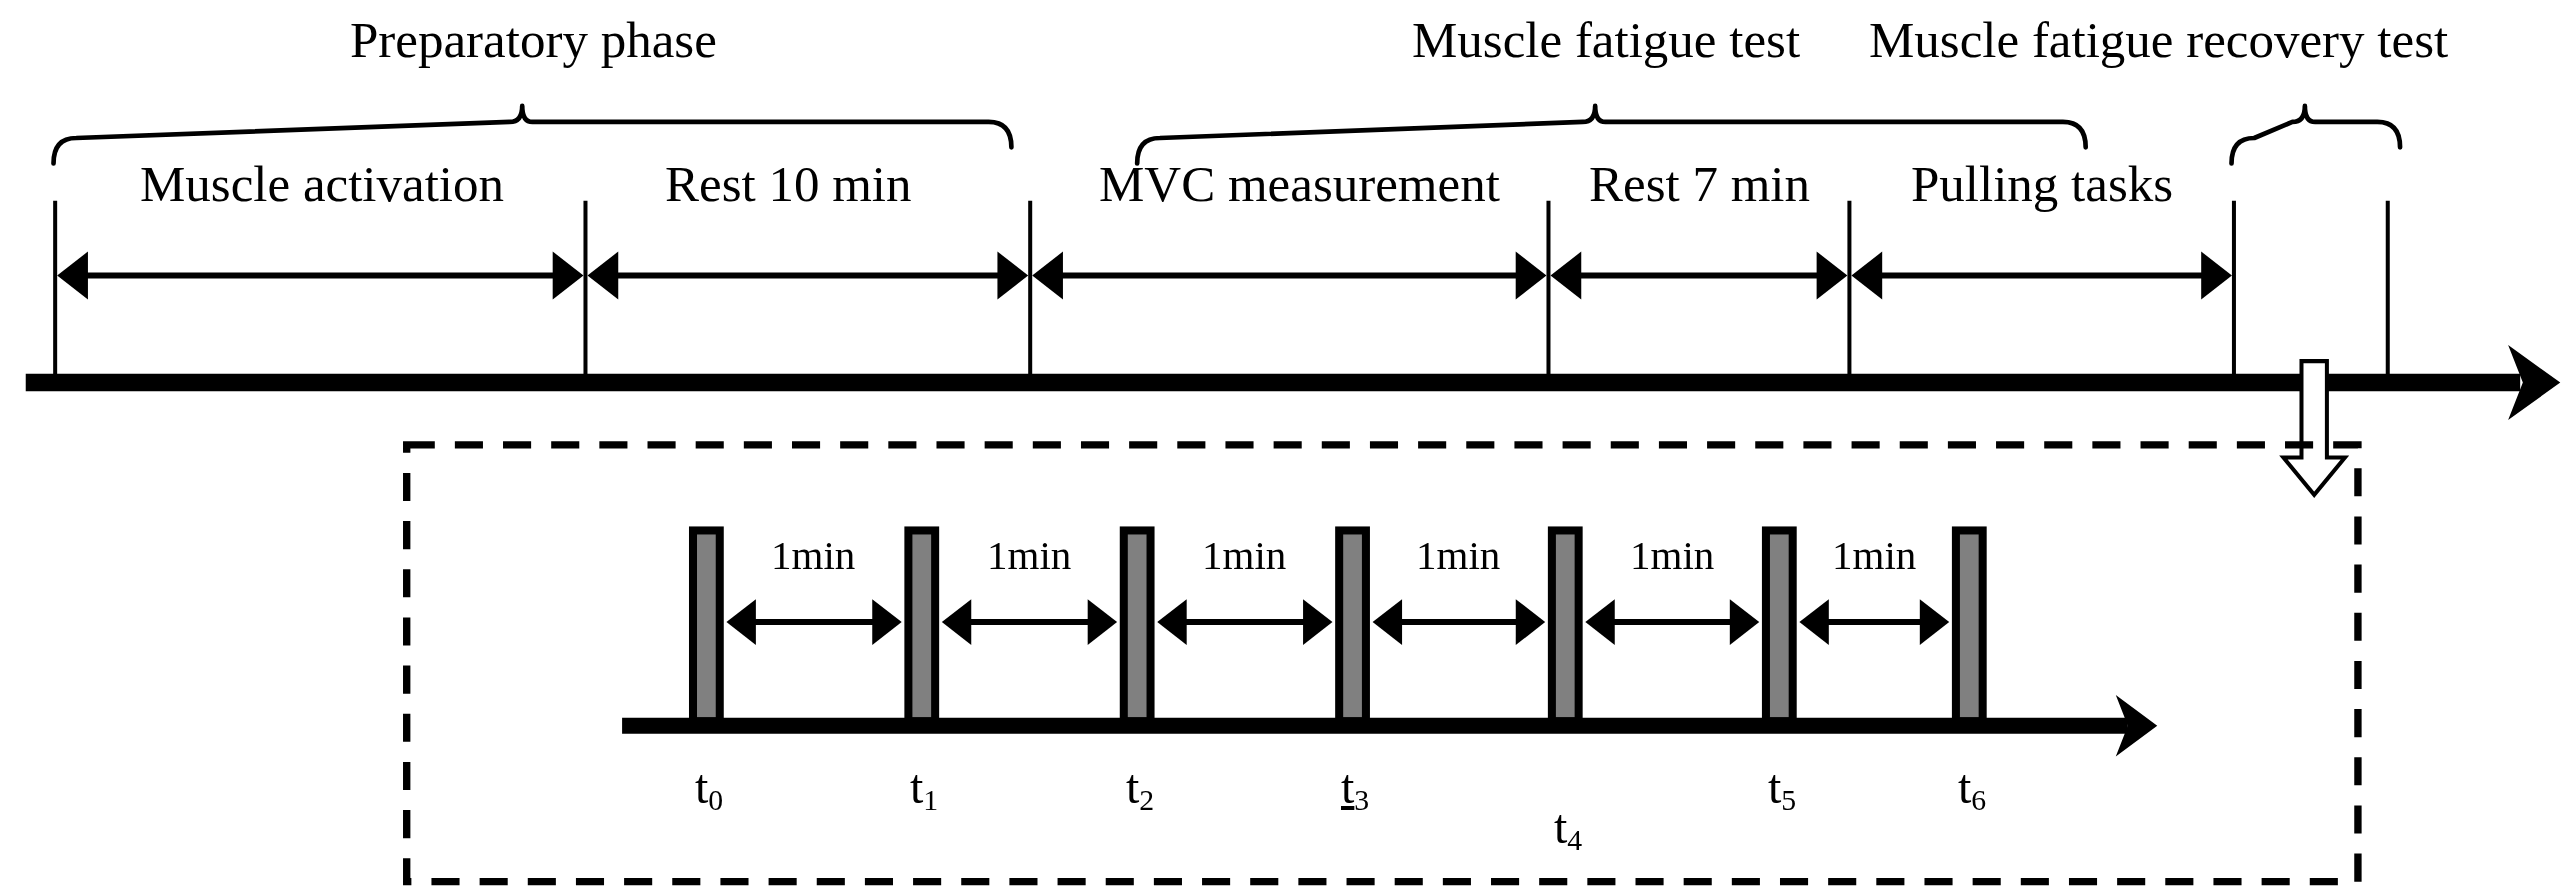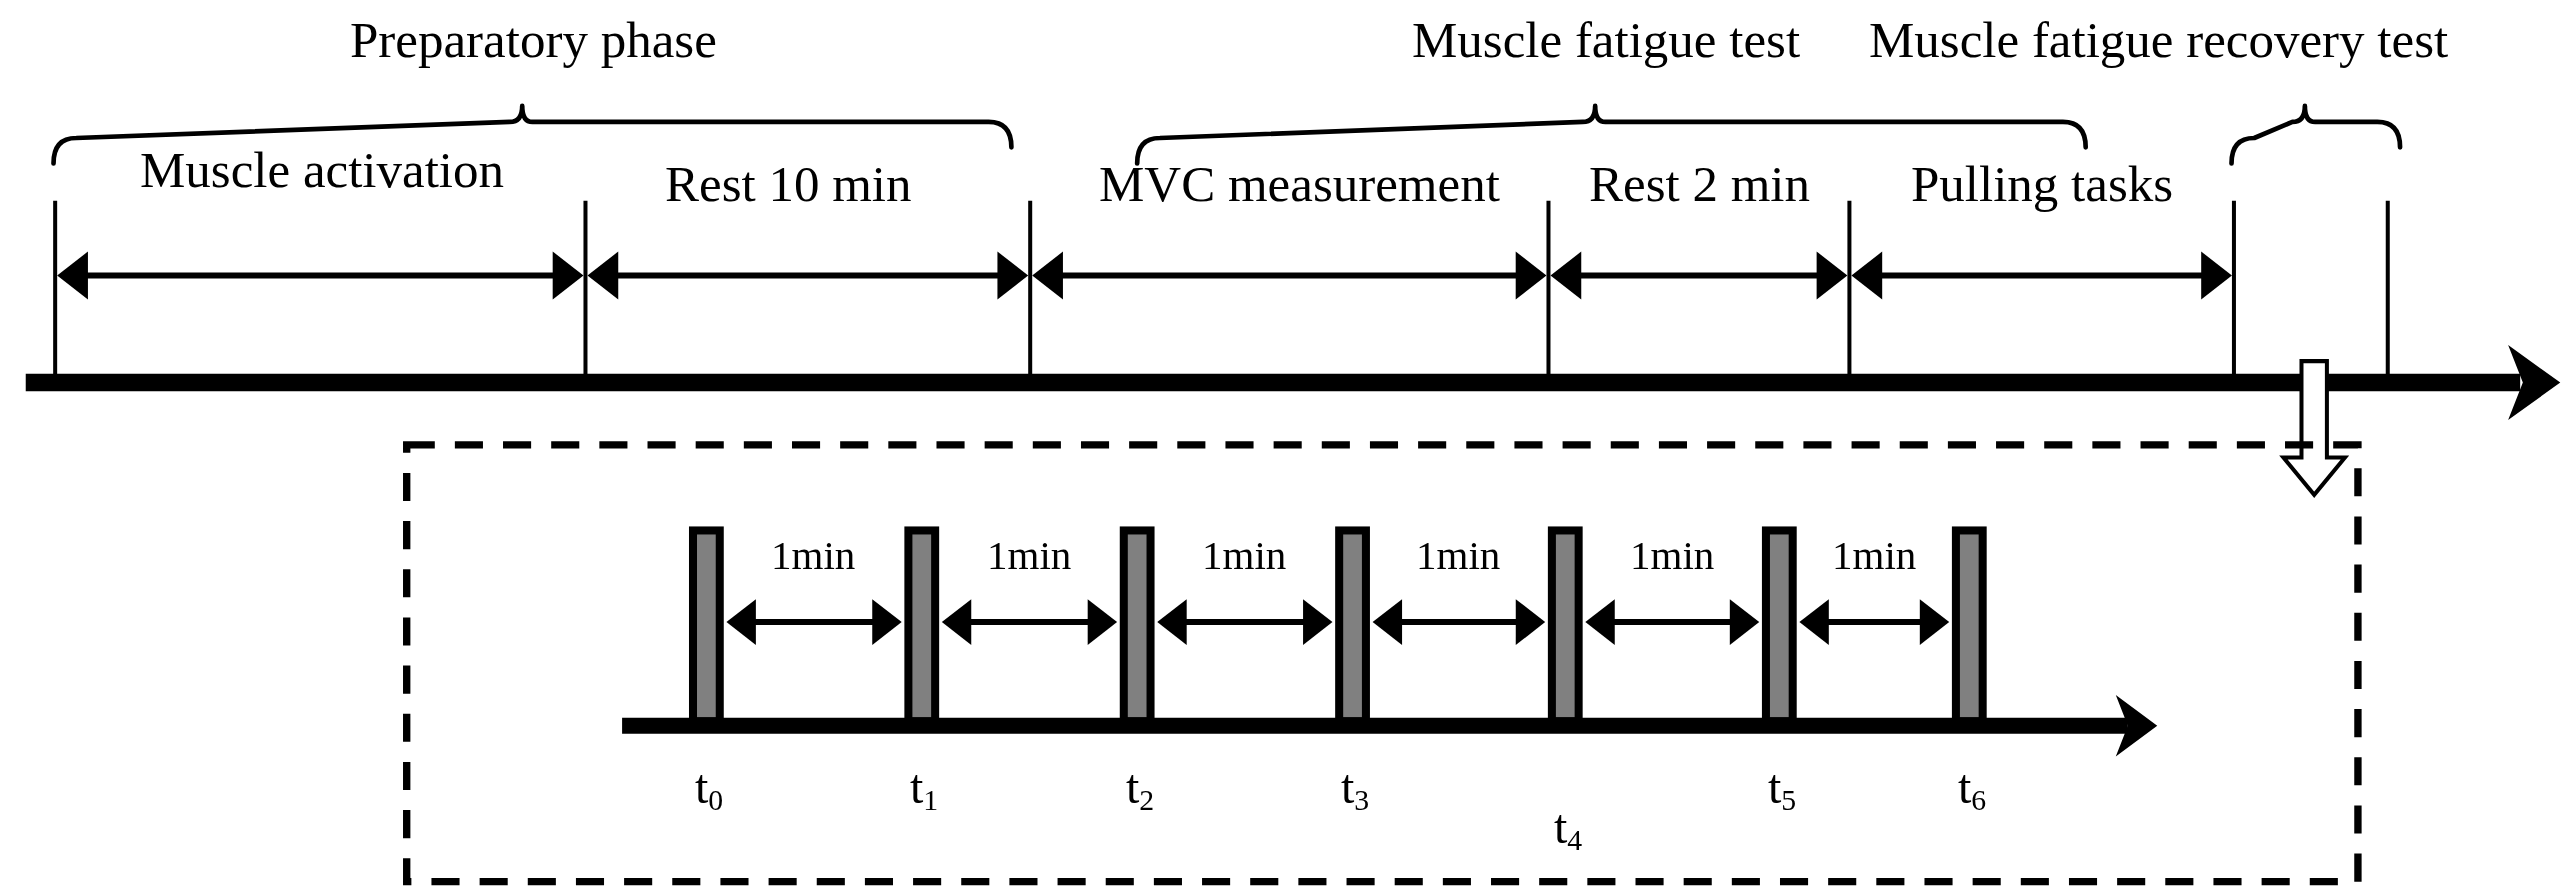--- a/index.html
+++ b/index.html
@@ -33,24 +33,24 @@
   <div class="lbl section-title" id="sec-title-0" style="left: 350px; top: 14.7px;">Preparatory phase</div>
   <div class="lbl section-title" id="sec-title-2" style="left: 1869px; top: 14.7px;">Muscle fatigue recovery test</div>
   <div class="lbl section-title" id="sec-title-1" style="left: 1412px; top: 14.7px;">Muscle fatigue test</div>
 
   <svg class="abs" id="braces-layer" style="left:0;top:0;" width="2576" height="181" viewBox="0 0 3851 270">
       <path d="M 80 244 q 0 -38 34 -38 L 762 182 q 18.700000000000003 0 18.700000000000003 -24 q 0 24 15.3 24 L 1478 182 q 34 0 34 38" fill="none" stroke="#000000" stroke-width="7" stroke-linecap="round" stroke-linejoin="round"></path>
       <path d="M 1700 244 q 0 -38 34 -38 L 2366 182 q 18.700000000000003 0 18.700000000000003 -24 q 0 24 15.3 24 L 3084 182 q 34 0 34 38" fill="none" stroke="#000000" stroke-width="7" stroke-linecap="round" stroke-linejoin="round"></path>
       <path d="M 3336 244 q 0 -38 34 -38 L 3427 182 q 18.700000000000003 0 18.700000000000003 -24 q 0 24 15.3 24 L 3554 182 q 34 0 34 38" fill="none" stroke="#000000" stroke-width="7" stroke-linecap="round" stroke-linejoin="round"></path>
     </svg>
 
-  <div class="lbl phase-label" id="phase-lbl-0" style="left: 140px; top: 145px;">Muscle activation</div>
+  <div class="lbl phase-label" id="phase-lbl-0" style="left: 140px; top: 159px;">Muscle activation</div>
   <div class="lbl phase-label" id="phase-lbl-1" style="left: 665px; top: 159px;">Rest 10 min</div>
   <div class="lbl phase-label" id="phase-lbl-2" style="left: 1099px; top: 159px;">MVC measurement</div>
-  <div class="lbl phase-label" id="phase-lbl-3" style="left: 1589px; top: 159px;">Rest 2 min</div>
+  <div class="lbl phase-label" id="phase-lbl-3" style="left: 1589px; top: 159px;">Rest 7 min</div>
   <div class="lbl phase-label" id="phase-lbl-4" style="left: 1911px; top: 159px;">Pulling tasks</div>
 
   <svg class="abs" id="main-axis-layer" style="left:0;top:0;" width="2576" height="535" viewBox="0 0 3851 800">
       <line x1="82" y1="300" x2="82" y2="572" stroke="#000000" stroke-width="6"></line>
       <line x1="875" y1="300" x2="875" y2="572" stroke="#000000" stroke-width="6"></line>
       <line x1="1540" y1="300" x2="1540" y2="572" stroke="#000000" stroke-width="6"></line>
       <line x1="2315" y1="300" x2="2315" y2="572" stroke="#000000" stroke-width="6"></line>
       <line x1="2765" y1="300" x2="2765" y2="572" stroke="#000000" stroke-width="6"></line>
       <line x1="3340" y1="300" x2="3340" y2="572" stroke="#000000" stroke-width="6"></line>
       <line x1="3570" y1="300" x2="3570" y2="572" stroke="#000000" stroke-width="6"></line>
@@ -139,20 +139,20 @@
       <div class="lbl min-label" style="left: 1202px; top: 535px;">1min</div>
       <div class="lbl min-label" style="left: 1416px; top: 535px;">1min</div>
       <div class="lbl min-label" style="left: 1630px; top: 535px;">1min</div>
       <div class="lbl min-label" style="left: 1832px; top: 535px;">1min</div>
     </div>
 
   <div id="t-labels">
       <div class="lbl t-label" style="left: 695px; top: 763px;"><span>t</span><sub>0</sub></div>
       <div class="lbl t-label" style="left: 910px; top: 763px;"><span>t</span><sub>1</sub></div>
       <div class="lbl t-label" style="left: 1126px; top: 763px;"><span>t</span><sub>2</sub></div>
-      <div class="lbl t-label" style="left: 1341px; top: 763px;"><span>t</span><sub>3</sub></div>
+      <div class="lbl t-label" style="left: 1341px; top: 763px; text-decoration: underline;"><span>t</span><sub>3</sub></div>
       <div class="lbl t-label" style="left: 1554px; top: 763px; margin-top: 40px;"><span>t</span><sub>4</sub></div>
       <div class="lbl t-label" style="left: 1768px; top: 763px;"><span>t</span><sub>5</sub></div>
       <div class="lbl t-label" style="left: 1958px; top: 763px;"><span>t</span><sub>6</sub></div>
     </div>
 
 </div>
 
 
 </body></html>

